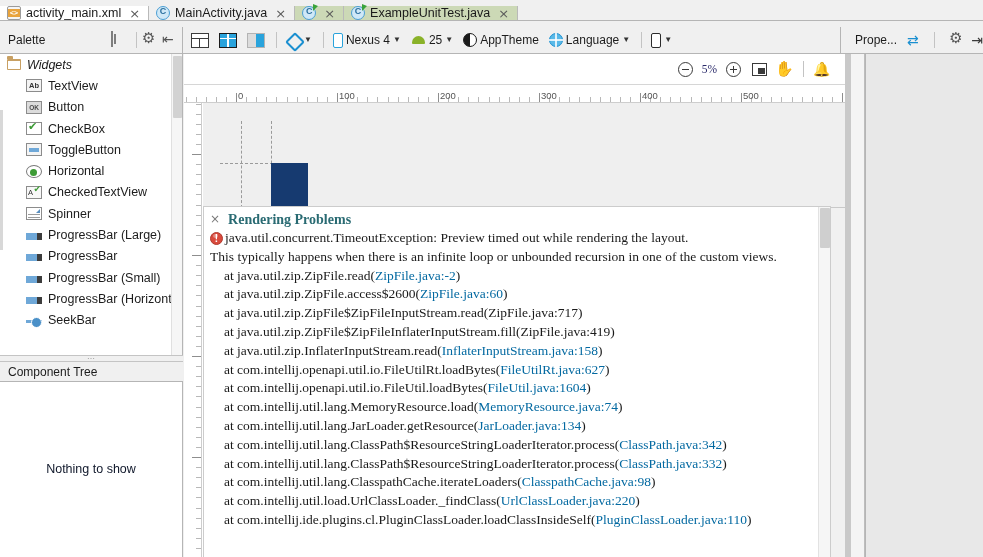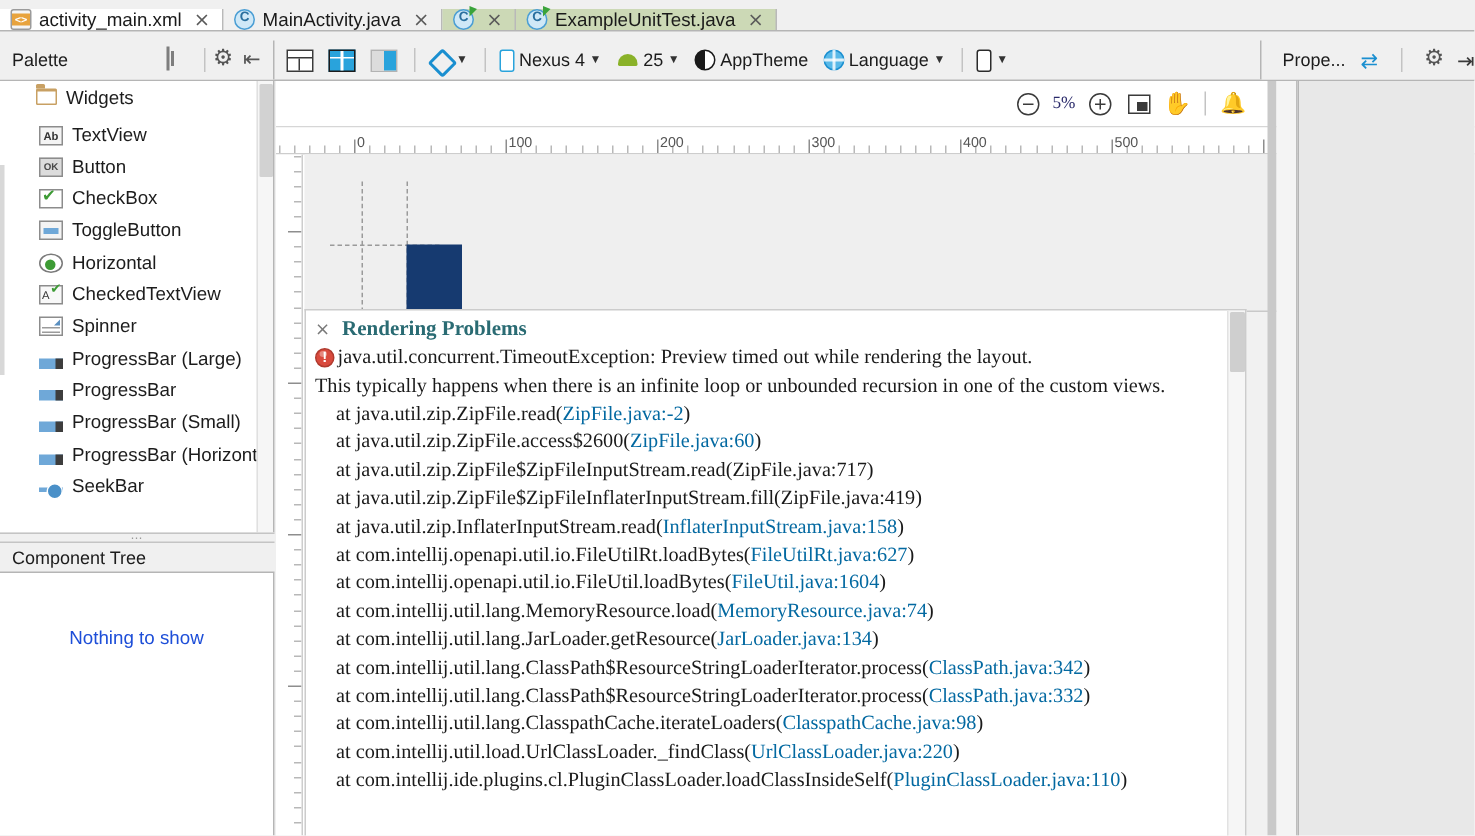--- a/index.html
+++ b/index.html
@@ -146,23 +146,23 @@
   .ic-copyw { width:13px;height:13px;border:1.3px solid #6b6b6b; position:relative; }
   .ic-copyw:before{content:"";position:absolute;left:2px;top:2px;right:2px;bottom:2px;border:1.2px solid #6b6b6b;}
 
   
   .palette {
     position: absolute; left: 0; top: 54px; width: 183px; height: 301px;
     background: #ffffff; border-right: 1px solid #b5b5b5;
     overflow: hidden;
   }
   .pal-row { display: flex; align-items: center; height: 21.3px; padding-left: 10px; gap: 6px; cursor: default; }
-  .pal-row.group { padding-left: 24px; }
+  .pal-row.group { padding-left: 7px; font-style: italic; }
   .pal-row .lbl { font-size: 12.5px; color: #1c1c1c; white-space: nowrap; }
-  .pal-row.child { padding-left: 26px; align-items: flex-end; }
+  .pal-row.child { padding-left: 26px; }
 
   .ic-folder { width:14px;height:11px;background:#c8a063;border-radius:1px;position:relative;}
   .ic-folder:before{content:"";position:absolute;left:0;top:-3px;width:6px;height:3px;background:#c8a063;border-radius:1px 1px 0 0;}
   .ic-folder:after{content:"";position:absolute;left:1px;top:2px;right:1px;bottom:1px;background:#ffffff;}
 
   .w-ic { width:16px; height:13px; flex: 0 0 16px; position:relative; }
   .w-ab { border:1.2px solid #8c8c8c; background:#f4f4f4; font-size:7.5px; color:#333; text-align:center; line-height:11px; font-weight:bold;}
   .w-ok { border:1.2px solid #8c8c8c; background:#dcdcdc; font-size:6.5px; color:#4a4a4a; text-align:center; line-height:11px; font-weight:bold;}
   .w-tog { border:1.2px solid #8c8c8c; background:#f4f4f4; }
   .w-tog:after{content:"";position:absolute;left:2px;top:4px;width:10px;height:4px;background:#6fa8d8;}
@@ -199,21 +199,21 @@
     position:absolute; left:0; top:362px; width:183px; height:20px;
     background:#f0f0f0; border-bottom:1px solid #b5b5b5;
     display:flex; align-items:center; padding-left:8px;
     font-size:12px; color:#1c1c1c;
   }
   .ctree-body {
     position:absolute; left:0; top:382px; width:183px; height:175px;
     background:#ffffff; border-right:1px solid #b5b5b5;
     display:flex; align-items:flex-start; justify-content:center;
   }
-  .ctree-body .empty { margin-top:36px; font-size:12.5px; color:#1d4ed8; }
+  .ctree-body .empty { margin-top:80px; font-size:12.5px; color:#0f172a; }
 
   
   .surface {
     position:absolute; left:184px; top:54px; width:799px; height:503px;
     background:#ffffff;
   }
   .surface-tools {
     position:absolute; left:0; top:0; width:799px; height:31px;
     background:#ffffff; border-bottom:1px solid #d6d6d6;
     display:flex; align-items:center; justify-content:flex-end;

